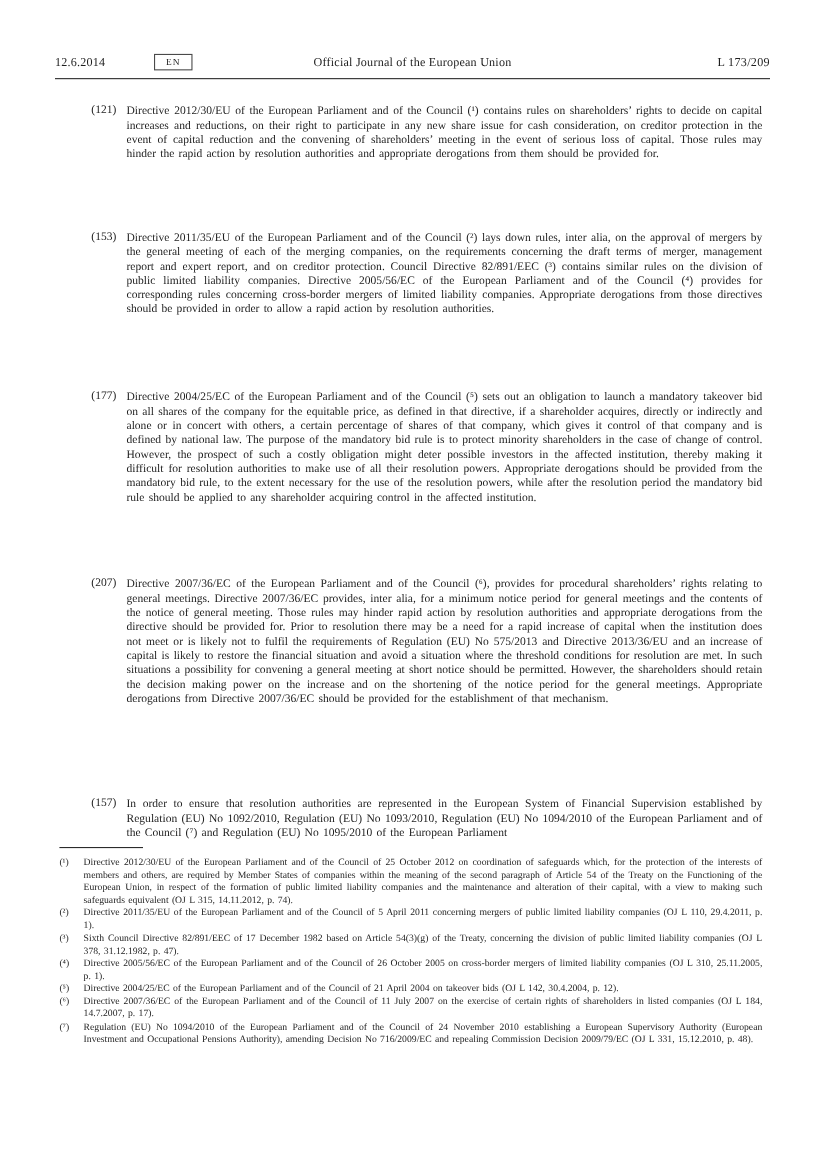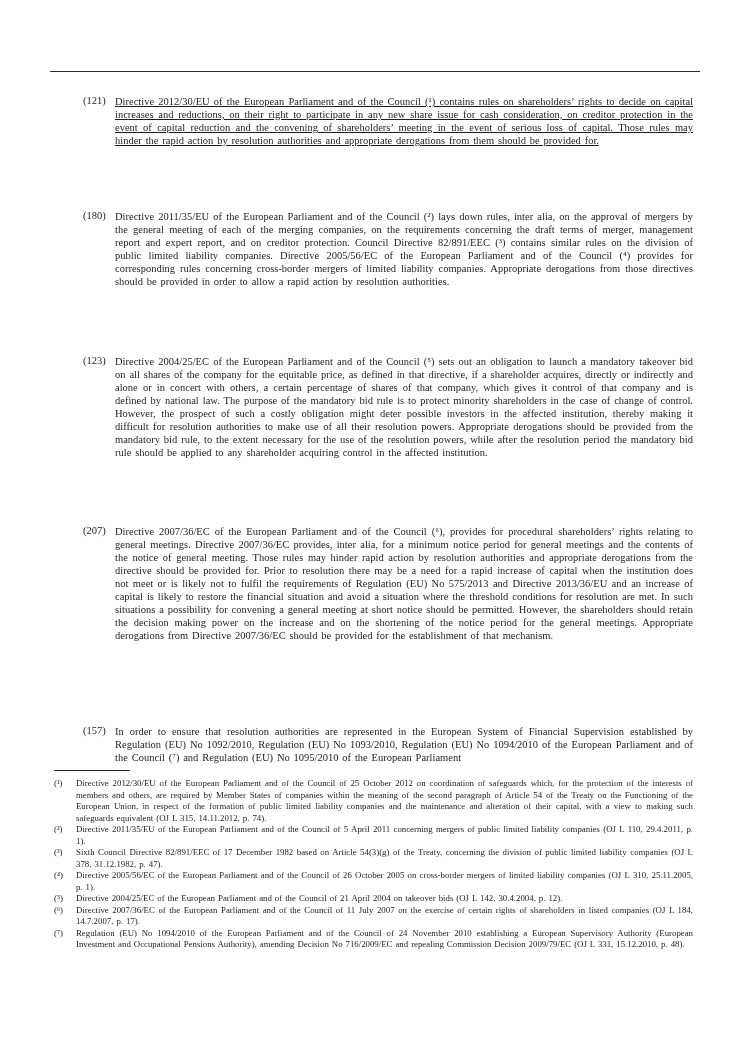--- a/index.html
+++ b/index.html
@@ -42,33 +42,39 @@
     text-align:justify;
     word-spacing:0.8px;
   }
   .fmark{position:absolute;left:4px;top:0;}
 </style>
 </head>
 <body>
 
 <div class="page">
 
+  <div class="header">
+    <span class="hdate">12.6.2014</span>
+    <span class="enbox">EN</span>
+    <span class="htitle">Official Journal of the European Union</span>
+    <span class="hpage">L 173/209</span>
+  </div>
   <div class="hrule"></div>
 
   <div>
-      <div class="recital" style="top: 95px; text-decoration: underline;">
+      <div class="recital" style="top: 95px;">
         <span class="rnum">(121)</span>
         <div class="rtext">Directive 2012/30/EU of the European Parliament and of the Council (¹) contains rules on shareholders’ rights to decide on capital increases and reductions, on their right to participate in any new share issue for cash consideration, on creditor protection in the event of capital reduction and the convening of shareholders’ meeting in the event of serious loss of capital. Those rules may hinder the rapid action by resolution authorities and appropriate derogations from them should be provided for.</div>
       </div>
       <div class="recital" style="top: 210px;">
-        <span class="rnum">(180)</span>
+        <span class="rnum">(153)</span>
         <div class="rtext">Directive 2011/35/EU of the European Parliament and of the Council (²) lays down rules, inter alia, on the approval of mergers by the general meeting of each of the merging companies, on the requirements concerning the draft terms of merger, management report and expert report, and on creditor protection. Council Directive 82/891/EEC (³) contains similar rules on the division of public limited liability companies. Directive 2005/56/EC of the European Parliament and of the Council (⁴) provides for corresponding rules concerning cross-border mergers of limited liability companies. Appropriate derogations from those directives should be provided in order to allow a rapid action by resolution authorities.</div>
       </div>
       <div class="recital" style="top: 355px;">
-        <span class="rnum">(123)</span>
+        <span class="rnum">(177)</span>
         <div class="rtext">Directive 2004/25/EC of the European Parliament and of the Council (⁵) sets out an obligation to launch a mandatory takeover bid on all shares of the company for the equitable price, as defined in that directive, if a shareholder acquires, directly or indirectly and alone or in concert with others, a certain percentage of shares of that company, which gives it control of that company and is defined by national law. The purpose of the mandatory bid rule is to protect minority shareholders in the case of change of control. However, the prospect of such a costly obligation might deter possible investors in the affected institution, thereby making it difficult for resolution authorities to make use of all their resolution powers. Appropriate derogations should be provided from the mandatory bid rule, to the extent necessary for the use of the resolution powers, while after the resolution period the mandatory bid rule should be applied to any shareholder acquiring control in the affected institution.</div>
       </div>
       <div class="recital" style="top: 525px;">
         <span class="rnum">(207)</span>
         <div class="rtext">Directive 2007/36/EC of the European Parliament and of the Council (⁶), provides for procedural shareholders’ rights relating to general meetings. Directive 2007/36/EC provides, inter alia, for a minimum notice period for general meetings and the contents of the notice of general meeting. Those rules may hinder rapid action by resolution authorities and appropriate derogations from the directive should be provided for. Prior to resolution there may be a need for a rapid increase of capital when the institution does not meet or is likely not to fulfil the requirements of Regulation (EU) No 575/2013 and Directive 2013/36/EU and an increase of capital is likely to restore the financial situation and avoid a situation where the threshold conditions for resolution are met. In such situations a possibility for convening a general meeting at short notice should be permitted. However, the shareholders should retain the decision making power on the increase and on the shortening of the notice period for the general meetings. Appropriate derogations from Directive 2007/36/EC should be provided for the establishment of that mechanism.</div>
       </div>
       <div class="recital" style="top: 725px;">
         <span class="rnum">(157)</span>
         <div class="rtext">In order to ensure that resolution authorities are represented in the European System of Financial Supervision established by Regulation (EU) No 1092/2010, Regulation (EU) No 1093/2010, Regulation (EU) No 1094/2010 of the European Parliament and of the Council (⁷) and Regulation (EU) No 1095/2010 of the European Parliament</div>
       </div>

